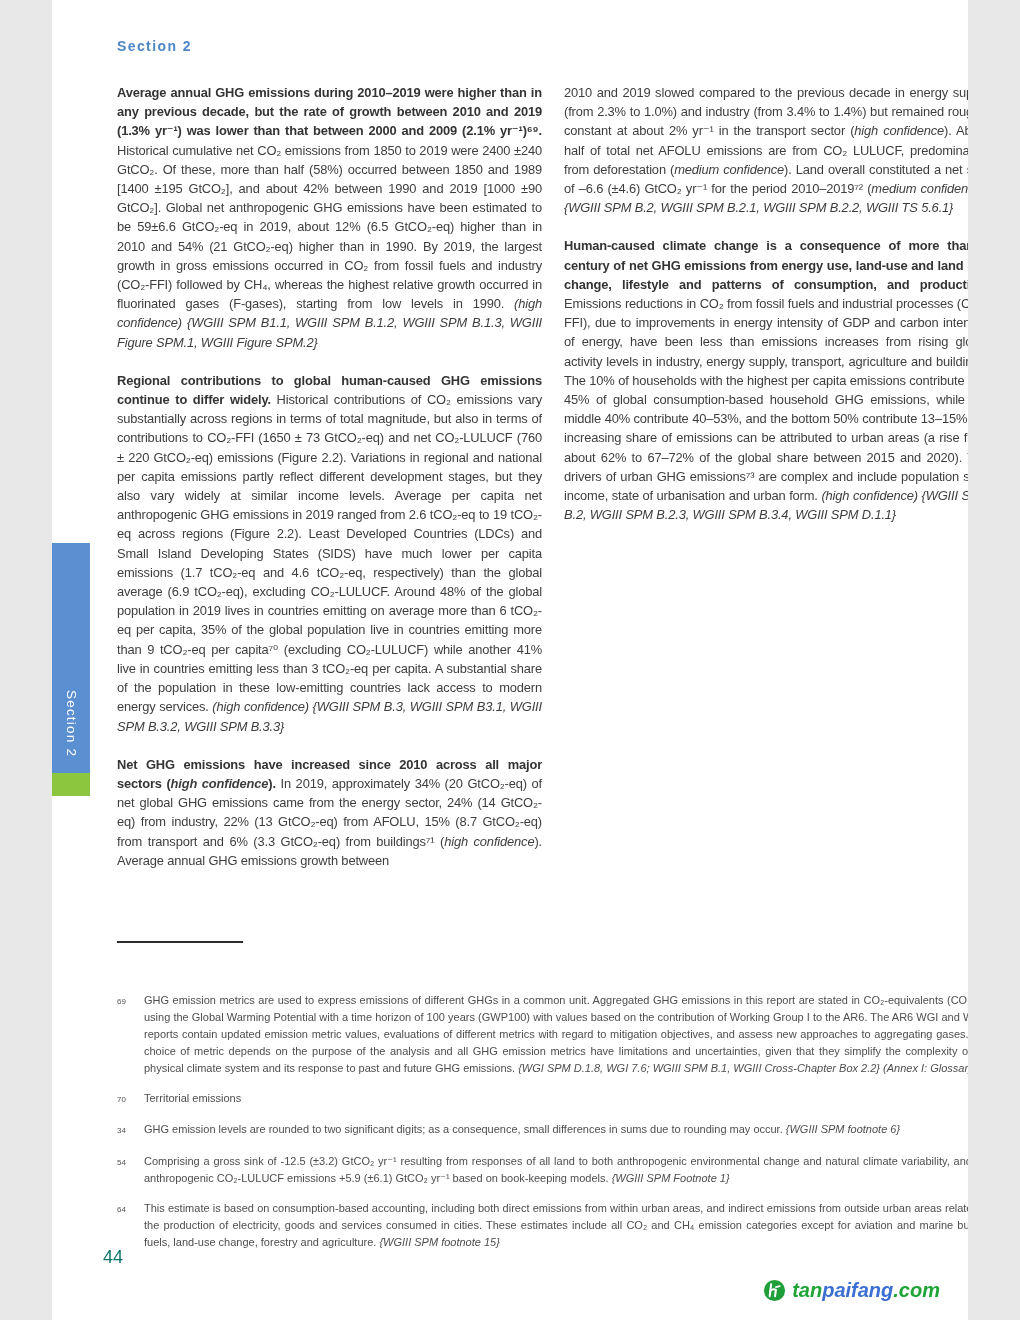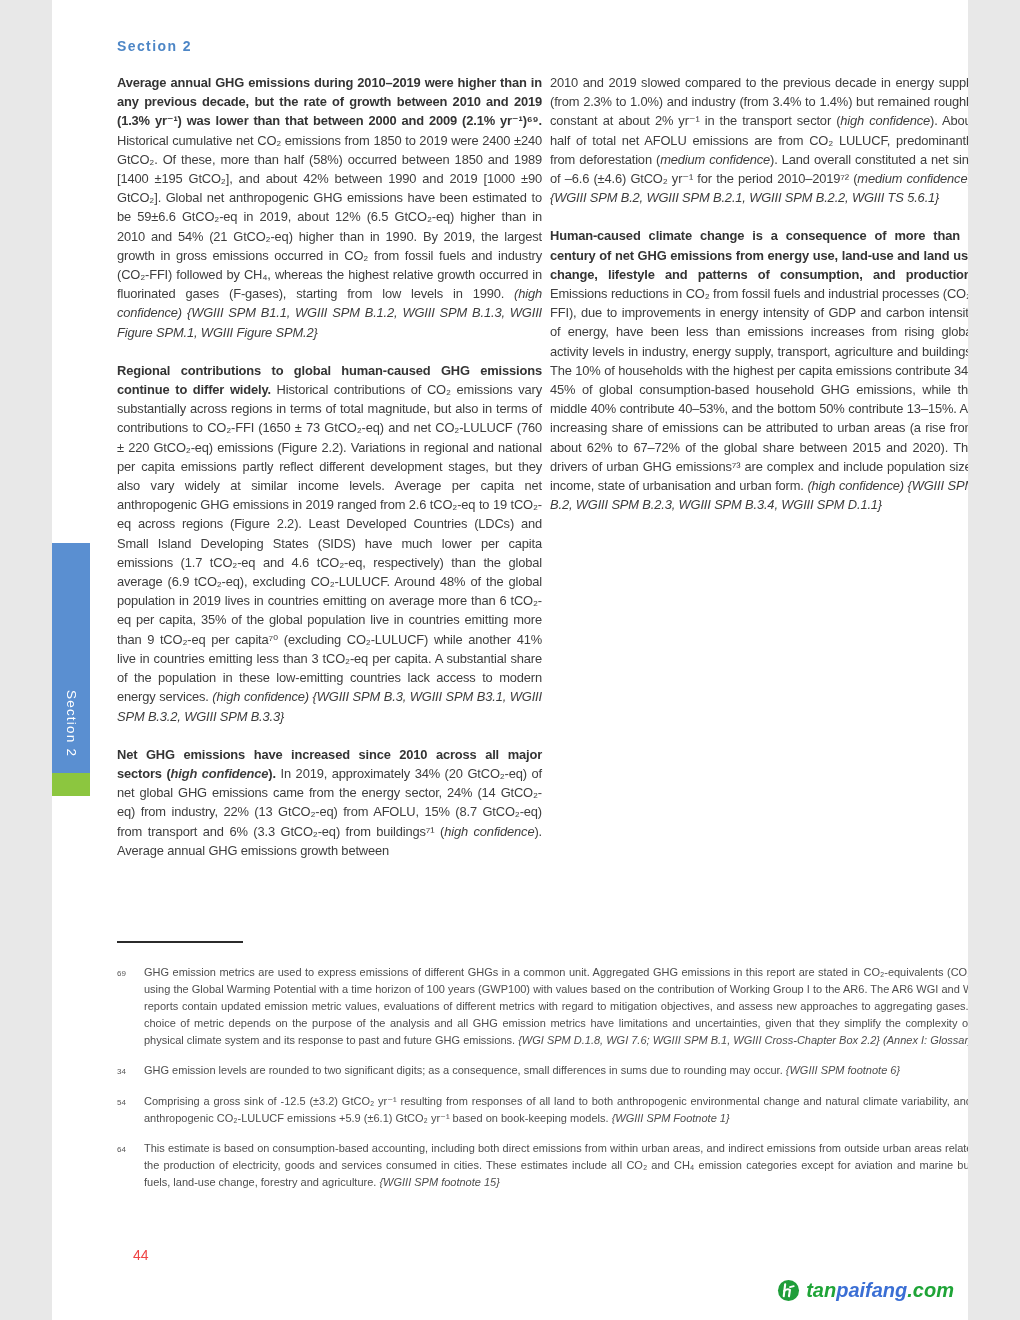--- a/index.html
+++ b/index.html
@@ -1,38 +1,38 @@
 <!DOCTYPE html>
 <html><head>
 <meta charset="utf-8">
 <style>
   html,body{margin:0;padding:0;background:#e8e8e8;}
   .page{position:relative;width:916px;height:1320px;background:#ffffff;margin:0 auto;
         font-family:"Liberation Sans","DejaVu Sans",sans-serif;color:#3e3e3e;overflow:hidden;}
   .header{position:absolute;left:65px;top:38px;font-size:14px;font-weight:bold;
           color:#4d86c6;letter-spacing:1.4px;}
-  .columns{position:absolute;left:65px;top:73px;width:872px;height:864px;
-           display:flex;gap:8px;overflow:hidden;}
+  .columns{position:absolute;left:65px;top:83px;width:872px;height:864px;
+           display:flex;gap:22px;overflow:hidden;}
   .col{width:425px;text-align:justify;font-size:12.9px;line-height:19.2px;letter-spacing:-0.15px;}
   .para{margin:0 0 19px 0;}
   .para b{color:#343434;}
   .bi{font-weight:bold;font-style:italic;}
   .fn-divider{position:absolute;left:65px;top:941px;width:126px;height:1.5px;background:#2b2b2b;}
-  .footnotes{position:absolute;left:65px;top:964px;width:874px;font-size:11px;
+  .footnotes{position:absolute;left:65px;top:992px;width:874px;font-size:11px;
              line-height:16.9px;color:#4e4e4e;text-align:justify;}
   .fn{display:flex;margin-bottom:13px;}
   .fn-num{width:27px;flex:0 0 27px;font-size:8px;padding-top:2px;color:#555;}
   .fn-text{flex:1;}
-  .page-number{position:absolute;left:81px;top:1247px;font-size:14px;color:#ef4444;}
+  .page-number{position:absolute;left:51px;top:1247px;font-size:18px;color:#0f766e;}
   .sidebar-tab{position:absolute;left:0;top:543px;width:38px;height:230px;background:#5a8fd1;
                color:#ffffff;writing-mode:vertical-rl;display:flex;align-items:center;
                justify-content:flex-end;padding-bottom:16px;box-sizing:border-box;
                font-size:13.5px;letter-spacing:1.2px;}
   .green-block{position:absolute;left:0;top:773px;width:38px;height:23px;background:#8cc63f;}
-  .logo{position:absolute;right:14px;top:1279px;display:flex;gap:6px;
+  .logo{position:absolute;right:28px;top:1279px;display:flex;gap:6px;
         font-style:italic;font-weight:bold;font-size:20px;cursor:pointer;}
   .logo .t-green{color:#1fa437;}
   .logo .t-blue{color:#3b6fd4;}
   .logo-icon{width:23px;height:23px;flex:0 0 23px;}
 </style>
 </head>
 <body>
 
 <div class="page">
 
@@ -49,20 +49,24 @@
         <p class="para"><b>Human-caused climate change is a consequence of more than a century of net GHG emissions from energy use, land-use and land use change, lifestyle and patterns of consumption, and production.</b><span> Emissions reductions in CO₂ from fossil fuels and industrial processes (CO₂-FFI), due to improvements in energy intensity of GDP and carbon intensity of energy, have been less than emissions increases from rising global activity levels in industry, energy supply, transport, agriculture and buildings. The 10% of households with the highest per capita emissions contribute 34–45% of global consumption-based household GHG emissions, while the middle 40% contribute 40–53%, and the bottom 50% contribute 13–15%. An increasing share of emissions can be attributed to urban areas (a rise from about 62% to 67–72% of the global share between 2015 and 2020). The drivers of urban GHG emissions⁷³ are complex and include population size, income, state of urbanisation and urban form. </span><i>(high confidence)</i><span> </span><i>{WGIII SPM B.2, WGIII SPM B.2.3, WGIII SPM B.3.4, WGIII SPM D.1.1}</i></p>
       </div>
   </div>
 
   <div class="fn-divider"></div>
 
   <div class="footnotes">
       <div class="fn">
         <div class="fn-num">69</div>
         <div class="fn-text"><span>GHG emission metrics are used to express emissions of different GHGs in a common unit. Aggregated GHG emissions in this report are stated in CO₂-equivalents (CO₂-eq) using the Global Warming Potential with a time horizon of 100 years (GWP100) with values based on the contribution of Working Group I to the AR6. The AR6 WGI and WGIII reports contain updated emission metric values, evaluations of different metrics with regard to mitigation objectives, and assess new approaches to aggregating gases. The choice of metric depends on the purpose of the analysis and all GHG emission metrics have limitations and uncertainties, given that they simplify the complexity of the physical climate system and its response to past and future GHG emissions. </span><i>{WGI SPM D.1.8, WGI 7.6; WGIII SPM B.1, WGIII Cross-Chapter Box 2.2}</i><span> </span><i>(Annex I: Glossary)</i></div>
+      </div>
+      <div class="fn">
+        <div class="fn-num">70</div>
+        <div class="fn-text"><span>Territorial emissions</span></div>
       </div>
       <div class="fn">
         <div class="fn-num">34</div>
         <div class="fn-text"><span>GHG emission levels are rounded to two significant digits; as a consequence, small differences in sums due to rounding may occur. </span><i>{WGIII SPM footnote 6}</i></div>
       </div>
       <div class="fn">
         <div class="fn-num">54</div>
         <div class="fn-text"><span>Comprising a gross sink of -12.5 (±3.2) GtCO₂ yr⁻¹ resulting from responses of all land to both anthropogenic environmental change and natural climate variability, and net anthropogenic CO₂-LULUCF emissions +5.9 (±6.1) GtCO₂ yr⁻¹ based on book-keeping models. </span><i>{WGIII SPM Footnote 1}</i></div>
       </div>
       <div class="fn">

